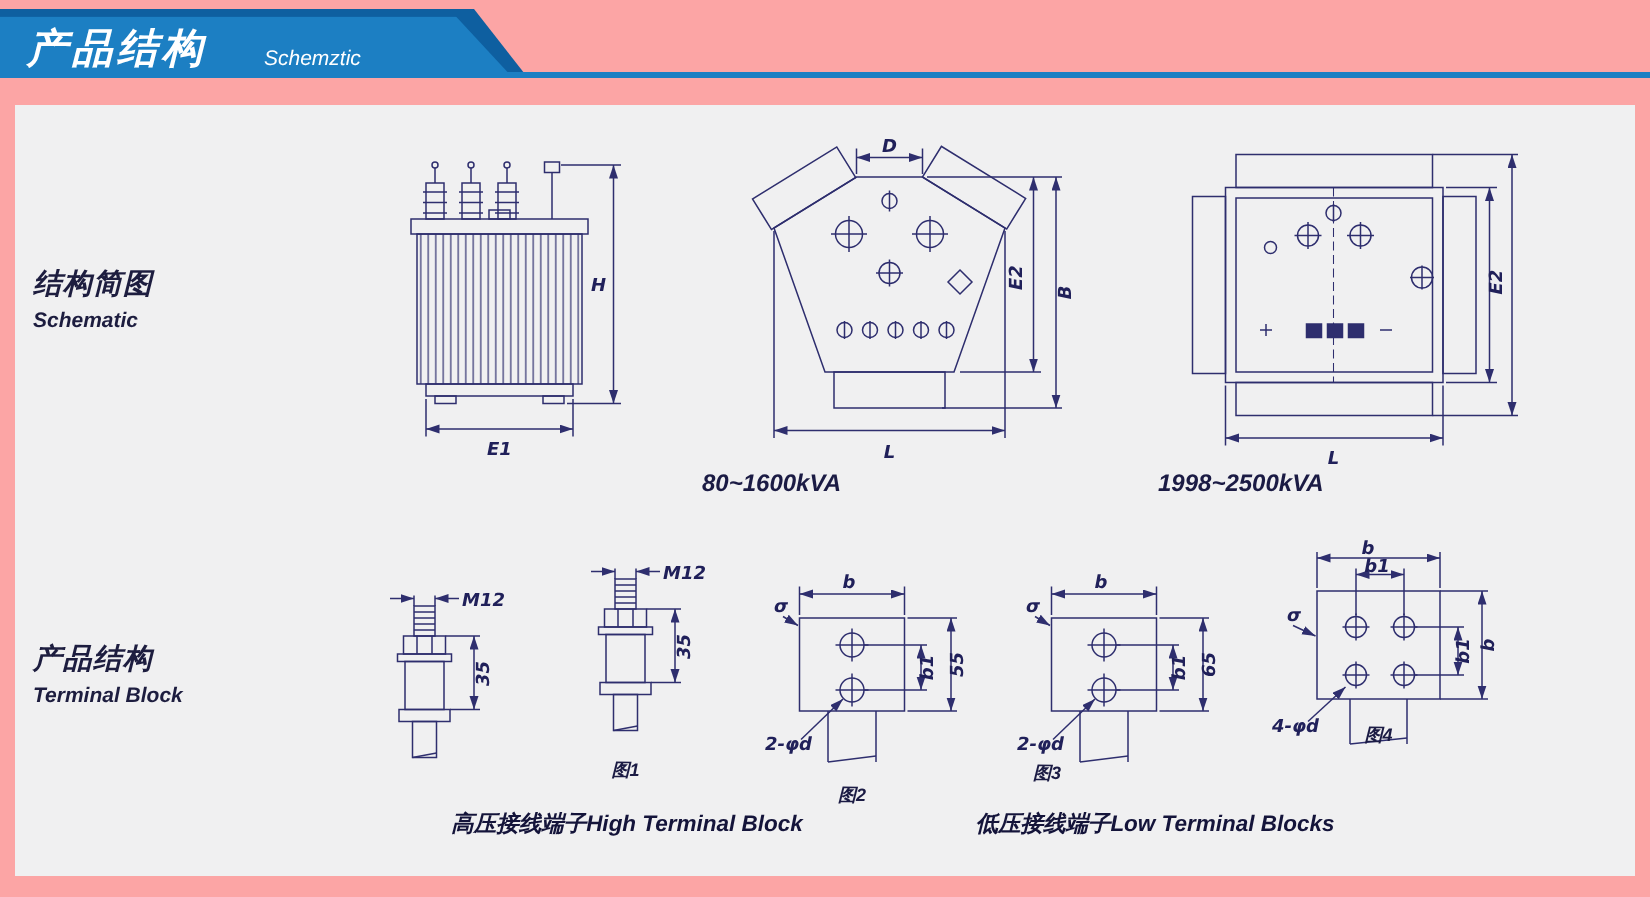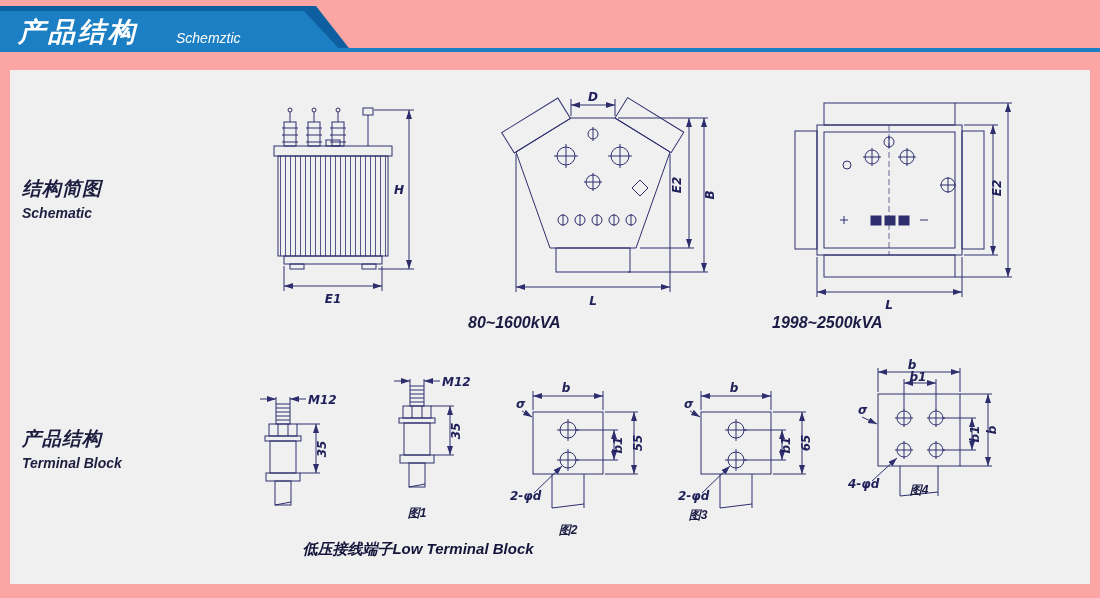--- a/index.html
+++ b/index.html
@@ -437,15 +437,16 @@
       <line x1="140" y1="28" x2="140" y2="100" marker-start="url(#aP4)" marker-end="url(#aP4)"></line>
     </g>
     <text transform="rotate(-90 148 64)" x="148" y="64" text-anchor="middle" font-size="11">b</text>
     <text x="10" y="48" text-anchor="start" font-size="12">σ</text>
     <line class="ln" x1="14" y1="51" x2="29" y2="58" marker-end="url(#aP4)"></line>
     <text x="0" y="122" text-anchor="start" font-size="11">4-φd</text>
     <line class="ln" x1="24" y1="115" x2="49" y2="92" marker-end="url(#aP4)"></line>
   </svg>
   <div class="figlabel" style="left:849px;top:482px;width:140px">图4</div>
 
-  <div class="bottomcap" style="left:248px;top:540px;width:340px">低压接线端子Low Terminal Block</div>
+  <div class="bottomcap" style="left:248px;top:540px;width:340px">高压接线端子High Terminal Block</div>
+  <div class="bottomcap" style="left:600px;top:540px;width:340px">低压接线端子Low Terminal Blocks</div>
 
 </div>
 
 </body></html>

